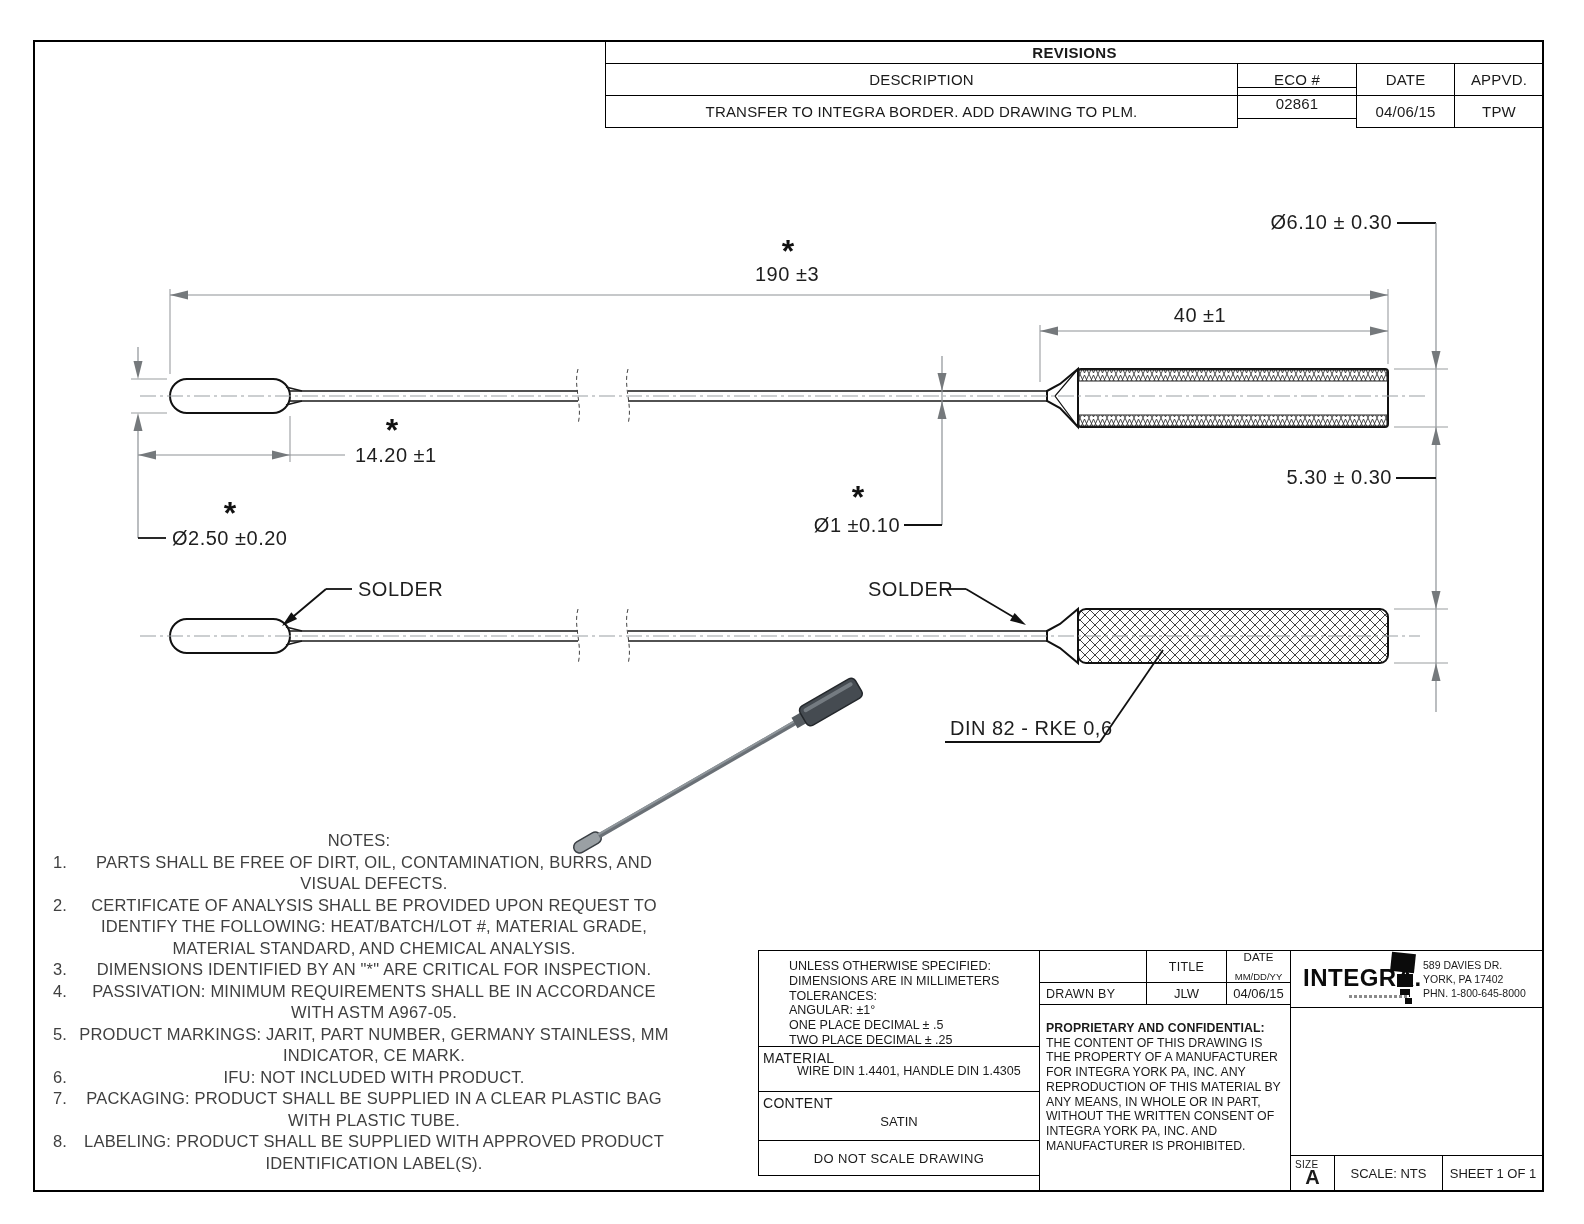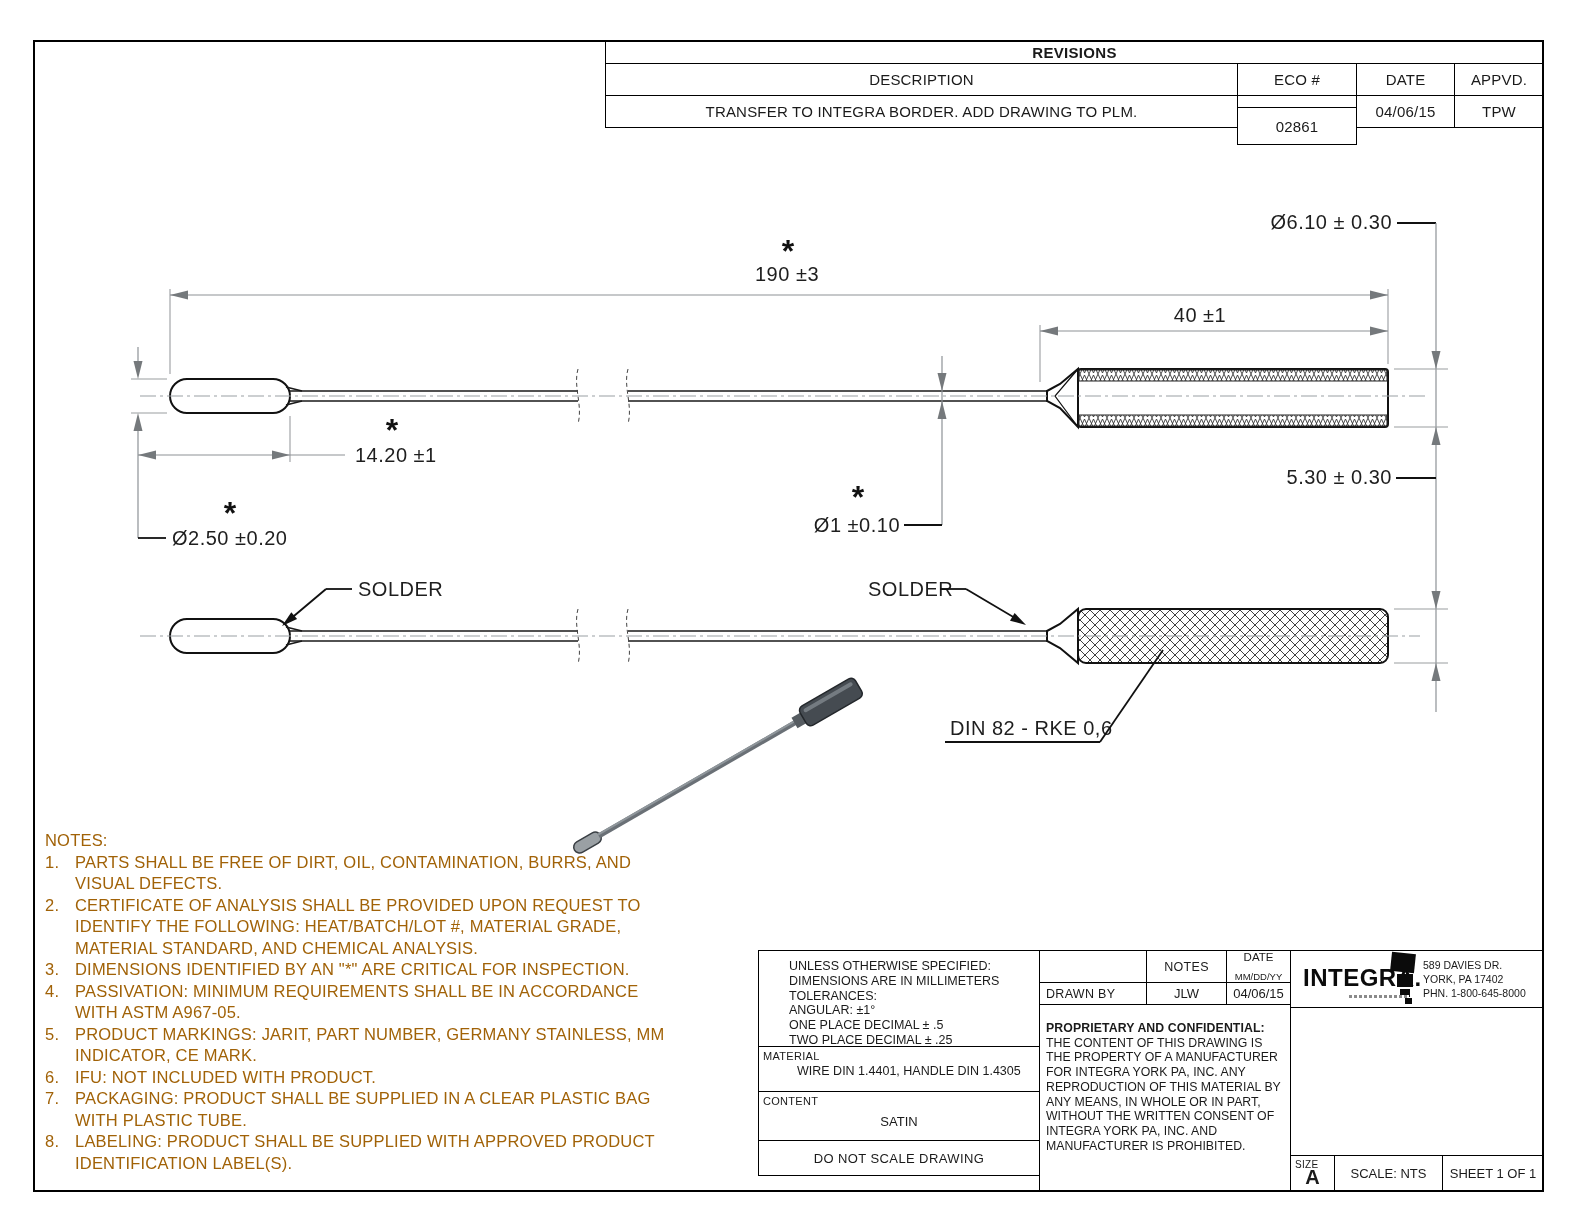--- a/index.html
+++ b/index.html
@@ -13,29 +13,29 @@
   .cell{position:absolute;box-sizing:border-box;border:1px solid #000;
         display:flex;align-items:center;justify-content:center;background:transparent;}
   .cell.left{justify-content:flex-start;}
 
   
   .rev-title{font-weight:bold;font-size:15px;letter-spacing:0.3px;text-align:center;}
   .rev-txt{font-size:15px;letter-spacing:0.2px;}
 
   
   .notes{position:absolute;left:45px;top:830px;width:628px;font-size:16.5px;
-         line-height:21.5px;letter-spacing:0.2px;color:#a16207;}
+         line-height:21.5px;letter-spacing:0.2px;color:#404040;text-align:center;}
   .note-row{display:flex;}
   .note-num{width:30px;flex:none;}
   .note-text{flex:1;}
 
   
   .tol-box{flex-direction:column;align-items:flex-start;justify-content:flex-start;
            padding:8px 16px 0 30px;font-size:12.5px;line-height:14.8px;}
-  .lbl-sm{position:absolute;left:4px;top:3px;font-size:11px;letter-spacing:0.3px;}
+  .lbl-sm{position:absolute;left:4px;top:3px;font-size:14px;letter-spacing:0.3px;}
   .mat-val{padding:17px 0 0 38px;font-size:12.5px;width:100%;box-sizing:border-box;}
   .fin-val{font-size:13px;padding-top:10px;}
   .dns-val{font-size:13px;letter-spacing:0.4px;}
   .hdr-sm{font-size:12.5px;letter-spacing:0.3px;}
   .date-hdr{display:flex;flex-direction:column;align-items:center;line-height:11px;}
   .date-hdr .l1{font-size:11.5px;}
   .date-hdr .l2{font-size:9.5px;margin-top:8px;}
   .prop-box{display:block;padding:16px 6px;font-size:12.3px;line-height:14.7px;
             text-align:left;}
   .prop-box b{letter-spacing:0.1px;}
@@ -188,21 +188,21 @@
     </g>
   </svg>
 
   <div>
     <div class="cell rev-title" style="left:605px;top:40px;width:939px;height:24px;">REVISIONS</div>
     <div class="cell rev-txt" style="left:605px;top:63px;width:633px;height:33px;">DESCRIPTION</div>
     <div class="cell rev-txt" style="left:1237px;top:63px;width:120px;height:33px;">ECO #</div>
     <div class="cell rev-txt" style="left:1356px;top:63px;width:99px;height:33px;">DATE</div>
     <div class="cell rev-txt" style="left:1454px;top:63px;width:90px;height:33px;">APPVD.</div>
     <div class="cell rev-txt" style="left:605px;top:95px;width:633px;height:33px;">TRANSFER TO INTEGRA BORDER. ADD DRAWING TO PLM.</div>
-    <div class="cell rev-txt" style="left:1237px;top:107px;width:120px;height:38px;">02861</div>
+    <div class="cell rev-txt" style="left:1237px;top:87px;width:120px;height:32px;">02861</div>
     <div class="cell rev-txt" style="left:1356px;top:95px;width:99px;height:33px;">04/06/15</div>
     <div class="cell rev-txt" style="left:1454px;top:95px;width:90px;height:33px;">TPW</div>
   </div>
 
   <div class="notes">
     <div>NOTES:</div>
     <div class="note-row">
       <span class="note-num">1.</span>
       <span class="note-text">PARTS SHALL BE FREE OF DIRT, OIL, CONTAMINATION, BURRS, AND VISUAL DEFECTS.</span>
     </div>
@@ -250,21 +250,21 @@
       <span class="lbl-sm">MATERIAL</span>
       <span class="mat-val">WIRE DIN 1.4401, HANDLE DIN 1.4305</span>
     </div>
     <div class="cell" style="left:758px;top:1091px;width:282px;height:50px;">
       <span class="lbl-sm">CONTENT</span>
       <span class="fin-val">SATIN</span>
     </div>
     <div class="cell dns-val" style="left:758px;top:1140px;width:282px;height:36px;">DO NOT SCALE DRAWING</div>
 
     <div class="cell" style="left:1039px;top:950px;width:108px;height:33px;"></div>
-    <div class="cell hdr-sm" style="left:1146px;top:950px;width:81px;height:33px;">NOTES</div>
+    <div class="cell hdr-sm" style="left:1146px;top:950px;width:81px;height:33px;">TITLE</div>
     <div class="cell" style="left:1226px;top:950px;width:65px;height:33px;">
       <span class="date-hdr">
         <span class="l1">DATE</span>
         <span class="l2">MM/DD/YY</span>
       </span>
     </div>
     <div class="cell left hdr-sm" style="left:1039px;top:982px;width:108px;height:23px;padding-left:6px;">DRAWN BY</div>
     <div class="cell mid-sm" style="left:1146px;top:982px;width:81px;height:23px;">JLW</div>
     <div class="cell mid-sm" style="left:1226px;top:982px;width:65px;height:23px;">04/06/15</div>
     <div class="cell prop-box" style="left:1039px;top:1004px;width:252px;height:188px;">

